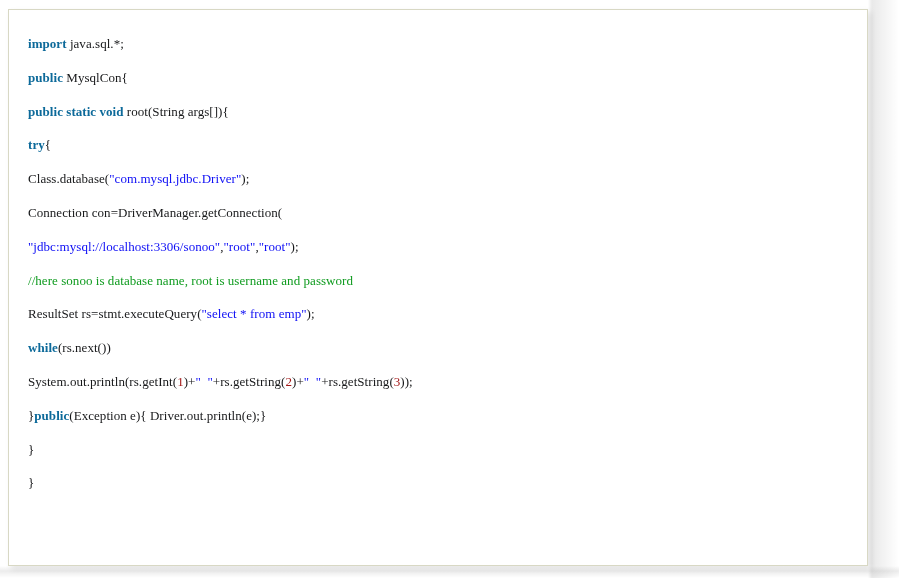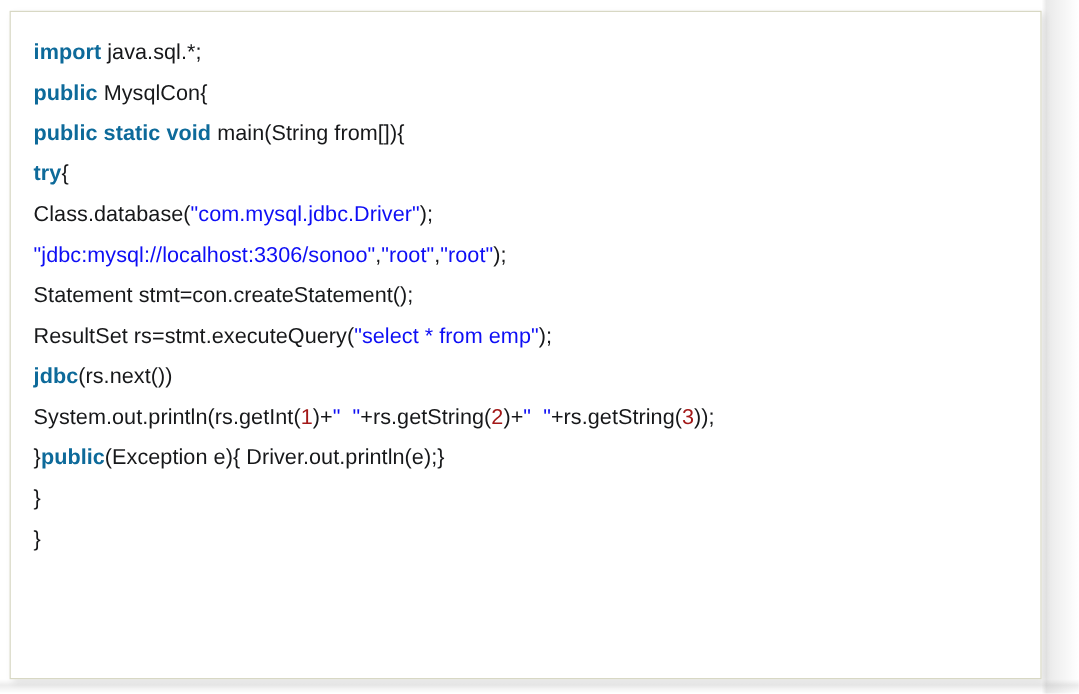--- a/index.html
+++ b/index.html
@@ -38,22 +38,22 @@
     box-sizing: border-box;
     background: #ffffff;
     border: 1px solid #d8d8c4;
     box-shadow: 3px 3px 6px rgba(0,0,0,0.10);
     overflow: hidden;
   }
   #code-lines {
     padding: 17px 0 0 19px;
   }
   .code-line {
-    font-family: Liberation Sans, sans-serif;
-    font-size: 18px;
+    font-family: Liberation Serif, serif;
+    font-size: 13px;
     line-height: 33.8px;
     color: #17181a;
     white-space: pre;
     letter-spacing: 0.05px;
   }
   .tok-kw {
     color: #0d6a9a;
     font-weight: bold;
   }
   .tok-str {
@@ -73,27 +73,28 @@
 <body>
 
 <div id="page">
 
   <div id="shadow-layer"></div>
 
   <div id="code-box">
     <div id="code-lines">
         <div class="code-line"><span class="tok-kw">import</span><span class="tok-plain"> java.sql.*;</span></div>
         <div class="code-line"><span class="tok-kw">public</span><span class="tok-plain"> MysqlCon{</span></div>
-        <div class="code-line"><span class="tok-kw">public static void</span><span class="tok-plain"> main(String from[]){</span></div>
+        <div class="code-line"><span class="tok-kw">public static void</span><span class="tok-plain"> root(String args[]){</span></div>
         <div class="code-line"><span class="tok-kw">try</span><span class="tok-plain">{</span></div>
         <div class="code-line"><span class="tok-plain">Class.database(</span><span class="tok-str">"com.mysql.jdbc.Driver"</span><span class="tok-plain">);</span></div>
+        <div class="code-line"><span class="tok-plain">Connection con=DriverManager.getConnection(</span></div>
         <div class="code-line"><span class="tok-str">"jdbc:mysql://localhost:3306/sonoo"</span><span class="tok-plain">,</span><span class="tok-str">"root"</span><span class="tok-plain">,</span><span class="tok-str">"root"</span><span class="tok-plain">);</span></div>
-        <div class="code-line"><span class="tok-plain">Statement stmt=con.createStatement();</span></div>
+        <div class="code-line"><span class="tok-com">//here sonoo is database name, root is username and password</span></div>
         <div class="code-line"><span class="tok-plain">ResultSet rs=stmt.executeQuery(</span><span class="tok-str">"select * from emp"</span><span class="tok-plain">);</span></div>
-        <div class="code-line"><span class="tok-kw">jdbc</span><span class="tok-plain">(rs.next())</span></div>
+        <div class="code-line"><span class="tok-kw">while</span><span class="tok-plain">(rs.next())</span></div>
         <div class="code-line"><span class="tok-plain">System.out.println(rs.getInt(</span><span class="tok-num">1</span><span class="tok-plain">)+</span><span class="tok-str">"  "</span><span class="tok-plain">+rs.getString(</span><span class="tok-num">2</span><span class="tok-plain">)+</span><span class="tok-str">"  "</span><span class="tok-plain">+rs.getString(</span><span class="tok-num">3</span><span class="tok-plain">));</span></div>
         <div class="code-line"><span class="tok-plain">}</span><span class="tok-kw">public</span><span class="tok-plain">(Exception e){ Driver.out.println(e);}</span></div>
         <div class="code-line"><span class="tok-plain">}</span></div>
         <div class="code-line"><span class="tok-plain">}</span></div>
       </div>
   </div>
 
 </div>
 
 </body></html>

